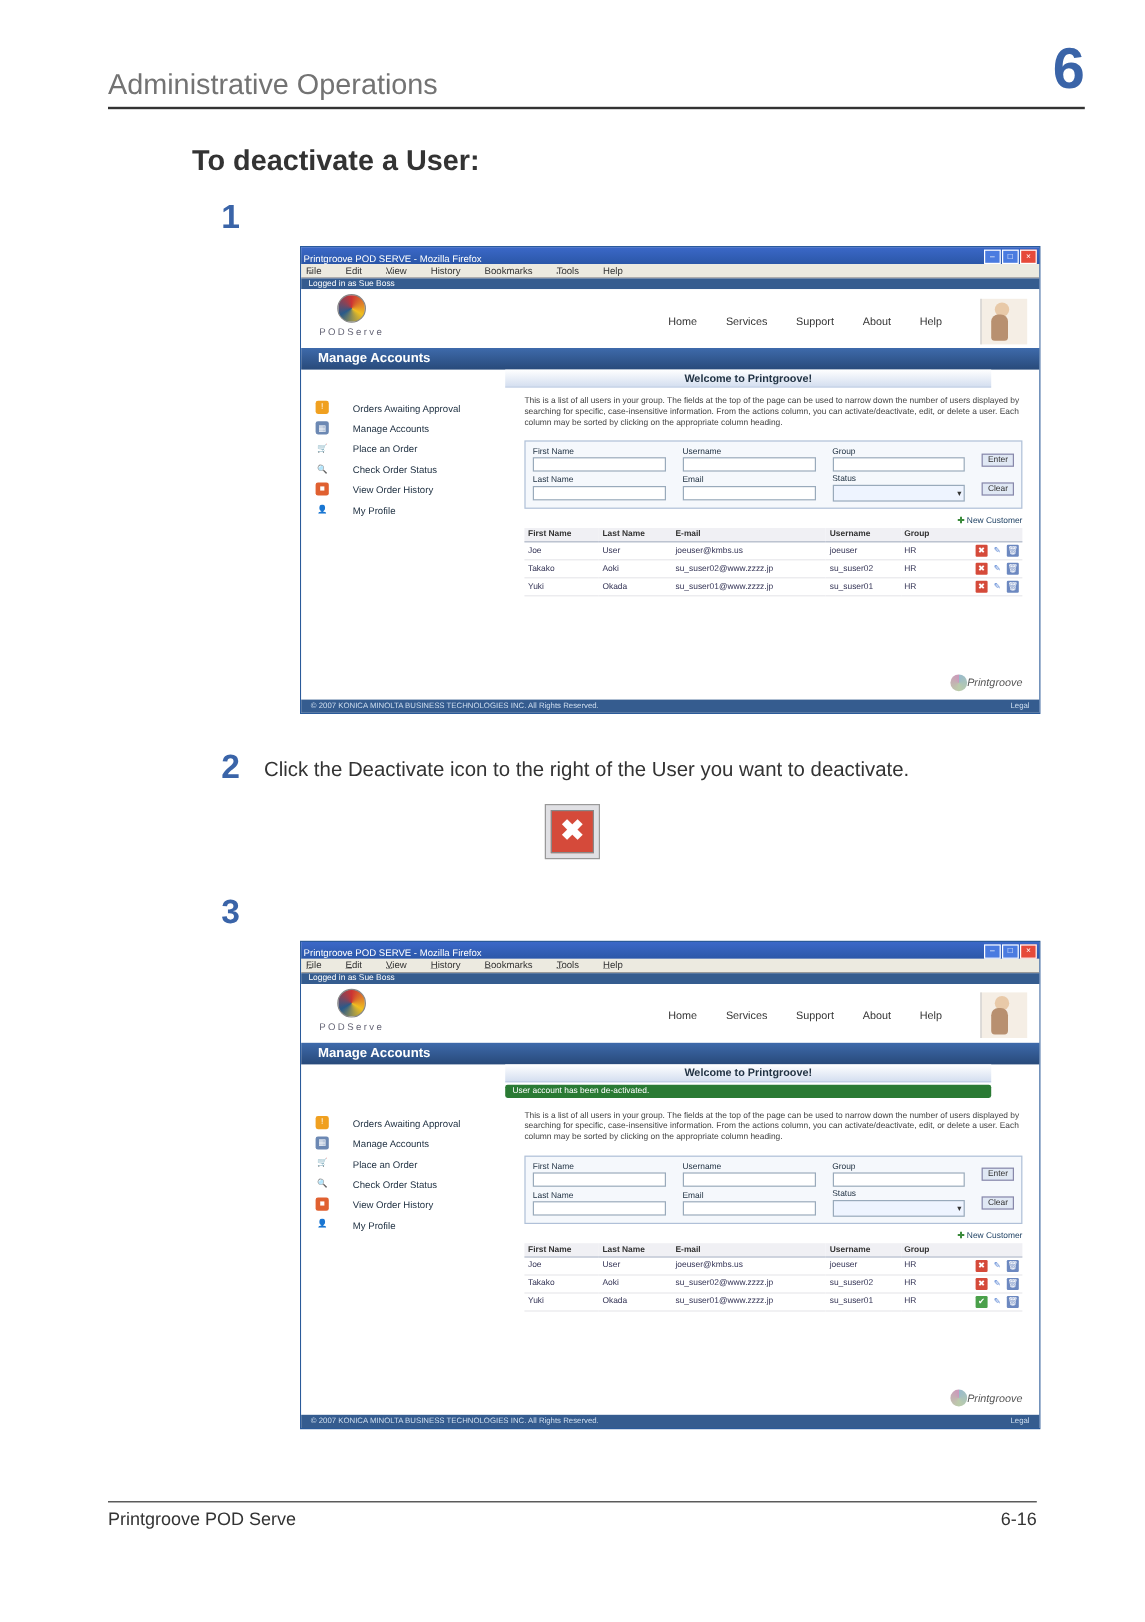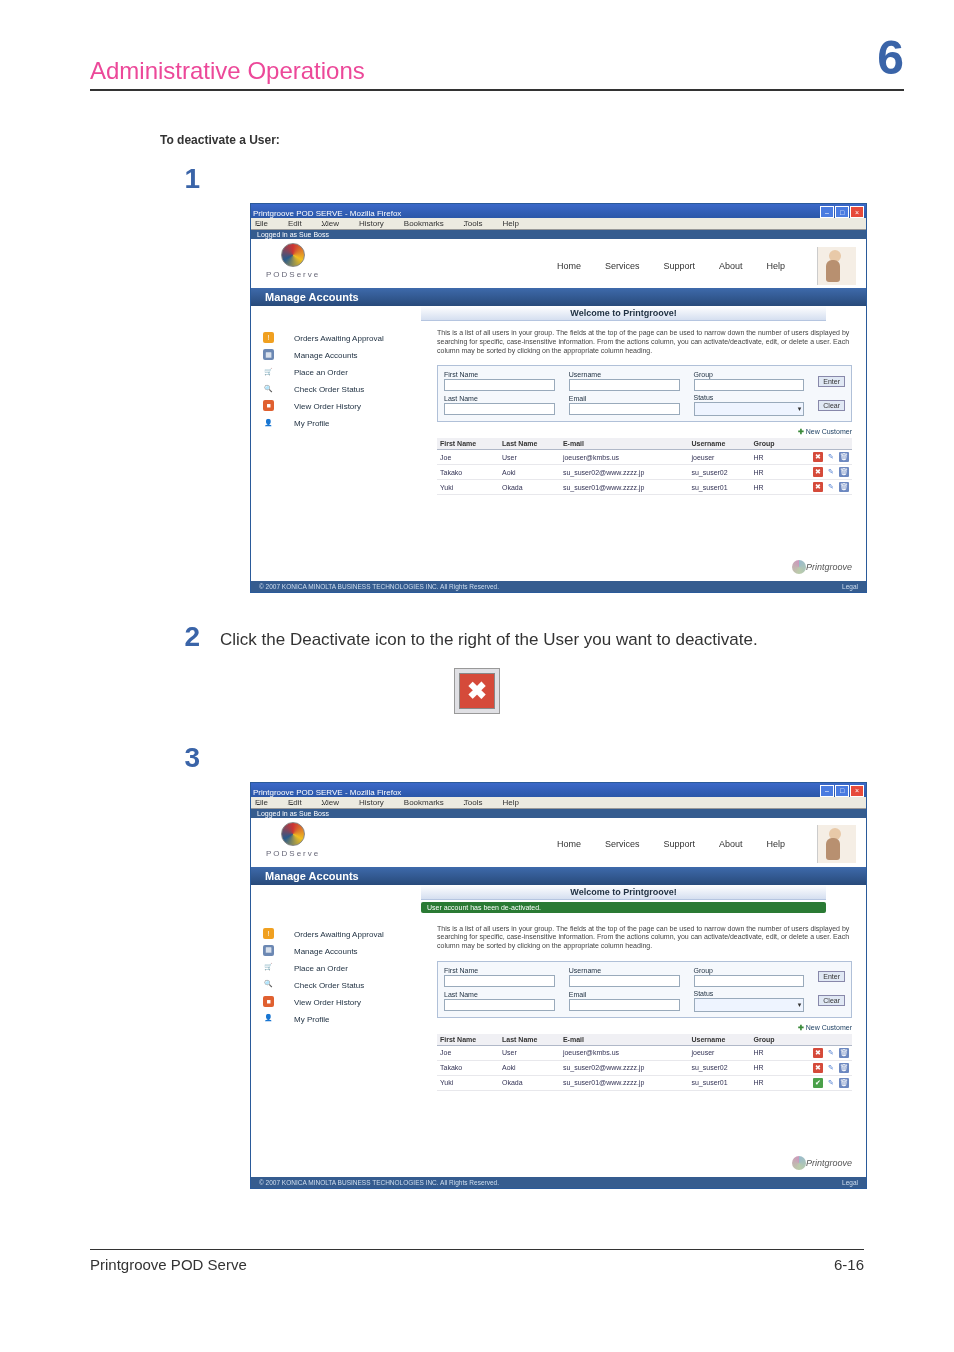--- a/index.html
+++ b/index.html
@@ -11,40 +11,40 @@
   }
   .page-header {
     display: flex;
     justify-content: space-between;
     align-items: flex-end;
     padding: 30px 90px 0 90px;
   }
   .page-header .title {
     font-size: 24px;
     font-weight: normal;
-    color: #ec4899;
+    color: #737373;
   }
   .page-header .chapter {
     font-size: 48px;
     font-weight: bold;
     color: #3a64a8;
     margin-right: -40px;
   }
   .hr-thick {
     border: none;
     border-top: 2px solid #333;
     margin: 4px 50px 0 90px;
   }
   .content {
     padding: 30px 90px 0 90px;
   }
   .section-title {
-    font-size: 12px;
+    font-size: 24px;
     font-weight: bold;
-    margin: 12px 0 18px 70px;
+    margin: 0 0 18px 70px;
   }
   .step {
     display: flex;
     align-items: flex-start;
     margin-bottom: 10px;
   }
   .step .num {
     width: 40px;
     font-size: 28px;
     font-weight: bold;

